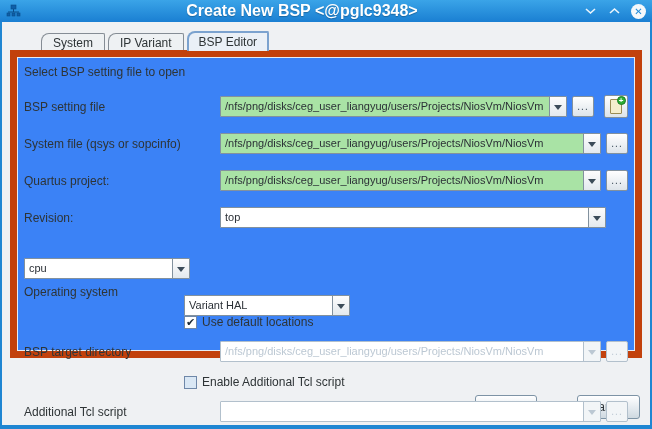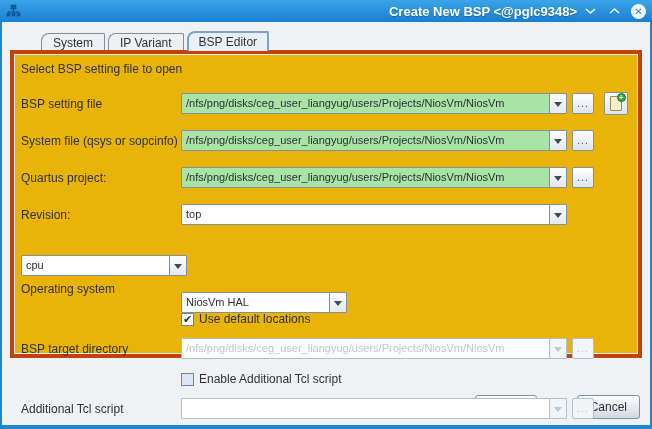--- a/index.html
+++ b/index.html
@@ -12,21 +12,21 @@
     background:#eff1f3;
   }
   
   .titlebar{
     height:22px; margin:0 -2px; padding:0 6px;
     background:linear-gradient(#3aa4e8,#1a7fd2);
     display:flex; align-items:center; gap:6px;
   }
   .app-icon{ width:15px; height:15px; flex:0 0 auto; }
   .title-text{
-    flex:1; text-align:right; color:#ffffff; font-size:13px; font-weight:bold;
+    flex:1; text-align:center; color:#ffffff; font-size:16px; font-weight:bold;
     text-shadow:0 1px 1px rgba(0,0,0,.25);
     white-space:nowrap; overflow:hidden;
   }
   .tb-controls{ display:flex; align-items:center; gap:9px; }
   .tb-btn{ width:15px; height:15px; display:flex; align-items:center; justify-content:center; cursor:default; }
   .close-circle{
     width:15px; height:15px; border-radius:50%; background:#f4f8fb;
     color:#1e8ad8; font-size:10px; font-weight:bold; line-height:15px; text-align:center;
   }
 
@@ -42,33 +42,33 @@
     display:flex; align-items:center;
   }
   .tab.active{
     height:20px; background:#eaf0f7; border-color:#7ba2cf; border-width:2px;
     border-bottom:none; position:relative; z-index:2; margin-bottom:-1px;
     padding:0 10px;
   }
 
   .panel{
     margin:0 8px; height:308px; position:relative; z-index:1;
-    border:4px solid #c2410c; box-shadow:inset 0 0 0 1px #e6edf4;
-    padding:7px 7px 0 7px; background:#eab308;
+    border:7px solid #c2410c; box-shadow:inset 0 0 0 1px #e6edf4;
+    padding:7px 7px 0 7px; background:#3b82f6;
   }
   .panel-heading{ font-size:12px; color:#2e3436; margin:1px 0 12px 0; height:15px; }
 
   .row{ display:flex; align-items:center; height:29px; margin-bottom:8px; }
   .flabel{ width:160px; flex:0 0 auto; font-size:12px; color:#2e3436; }
 
   .combo{
     height:21px; border:1px solid #82919e; background:#ffffff;
     display:flex; align-items:stretch; border-radius:1px;
   }
-  .combo.w-full{ width:386px; }
+  .combo.w-full{ width:386px;margin-left:36px; }
   .combo.w-med{ width:166px;margin-top:28px; }
   .combo .val{
     flex:1; font-size:11px; color:#2b3036; padding:3px 1px 0 4px;
     white-space:nowrap; overflow:hidden; background:#ffffff;
   }
   .combo.green .val{ background:#a9e3a5; }
   .combo .arrow{
     width:17px; flex:0 0 auto; border-left:1px solid #82919e;
     background:linear-gradient(#fdfdfd,#e3e9ee);
     display:flex; align-items:center; justify-content:center;
@@ -217,21 +217,21 @@
           <div class="val">cpu</div>
           <div class="arrow">
               <span class="tri"></span>
             </div>
         </div>
       </div>
 
       <div class="row">
         <span class="flabel">Operating system</span>
         <div class="combo w-med">
-          <div class="val">NiosVm HAL</div>
+          <div class="val">Variant HAL</div>
           <div class="arrow">
               <span class="tri"></span>
             </div>
         </div>
       </div>
 
       <div class="chkrow">
         <span class="checkbox">
             <span>✔</span>
           </span>

